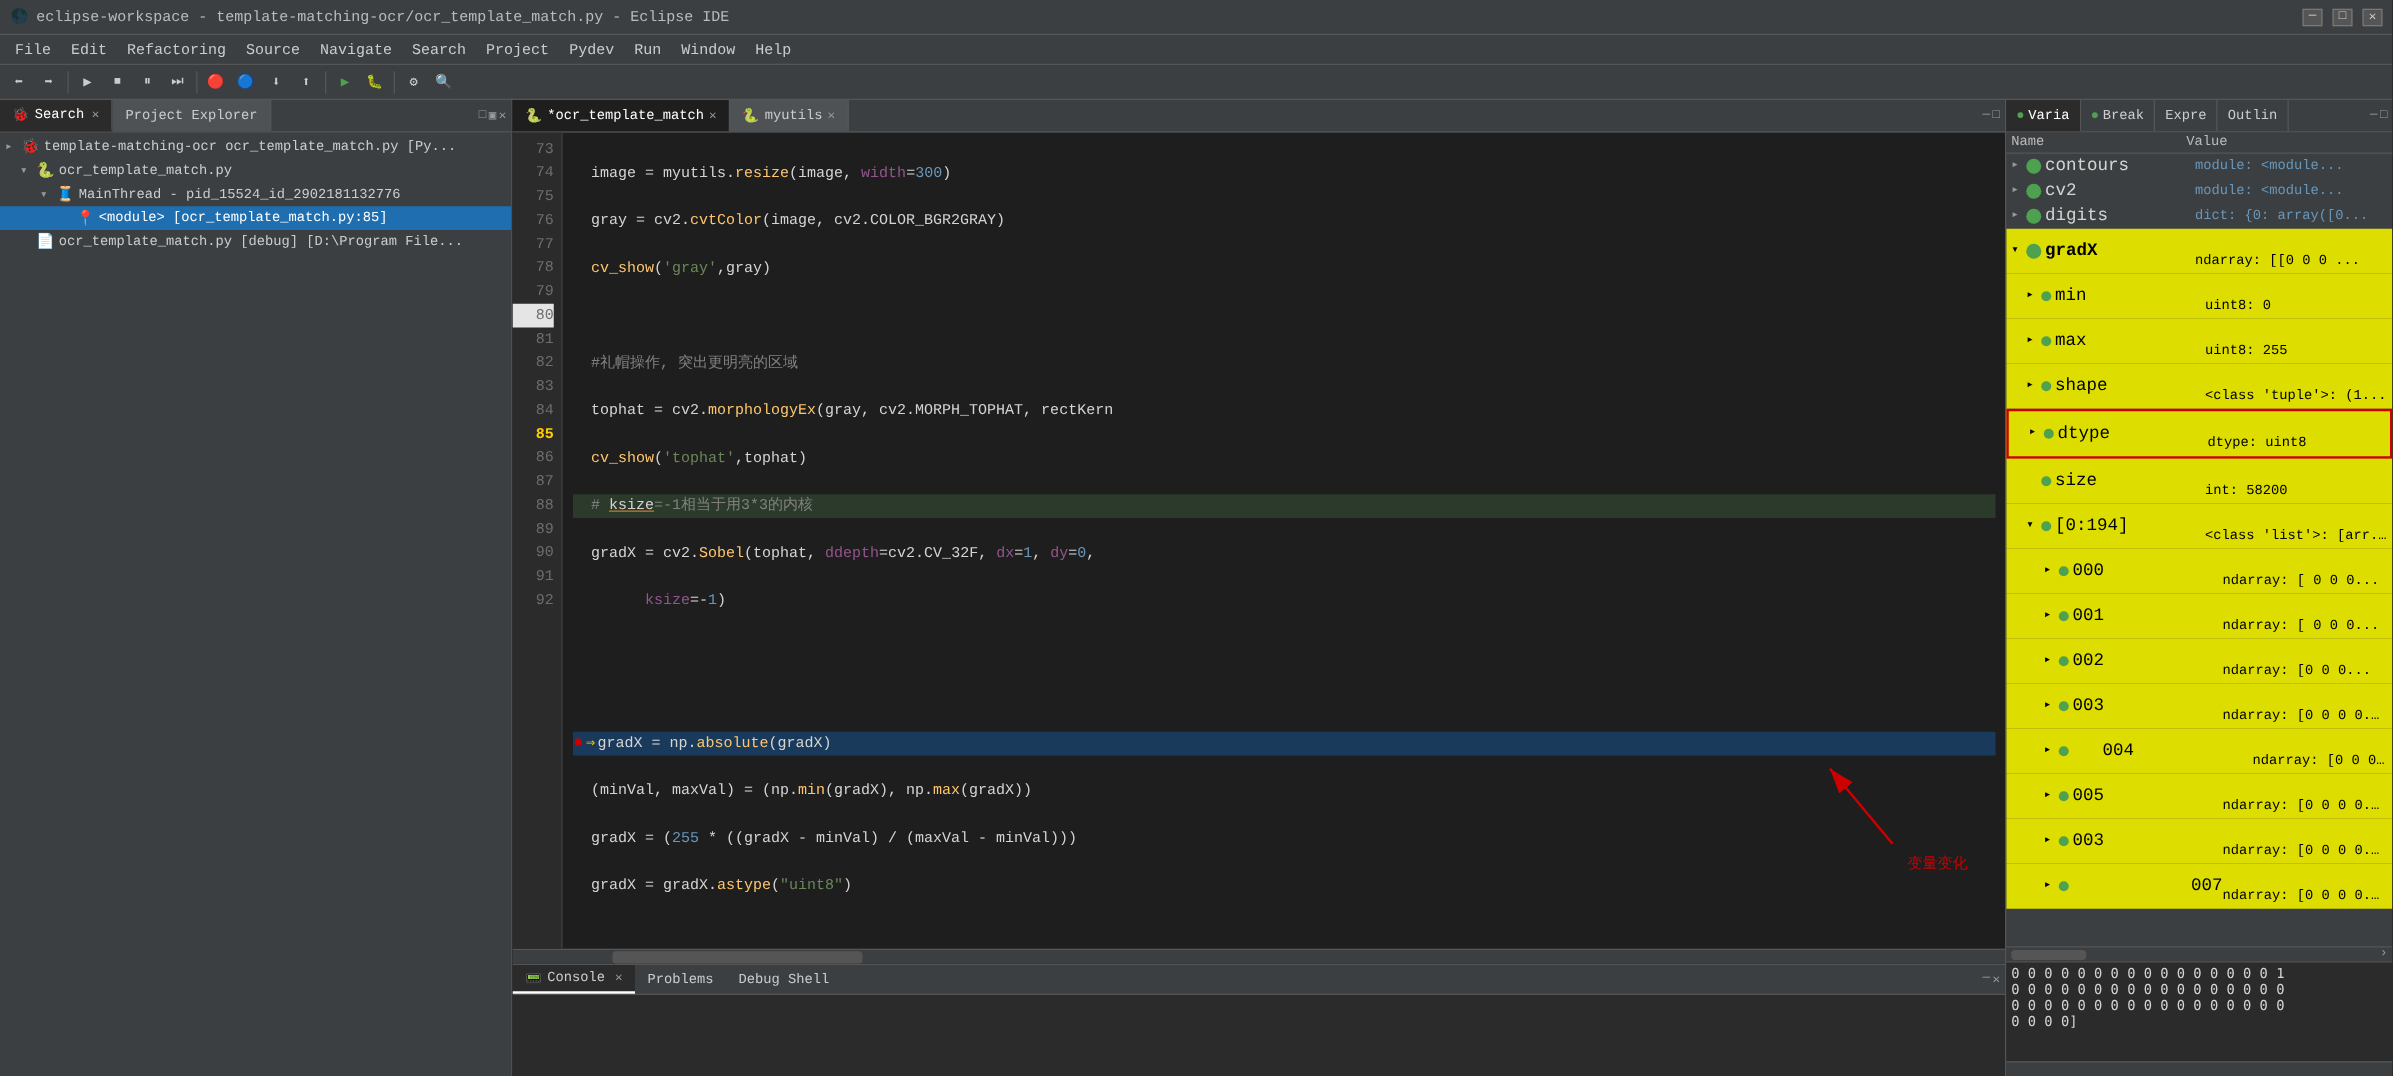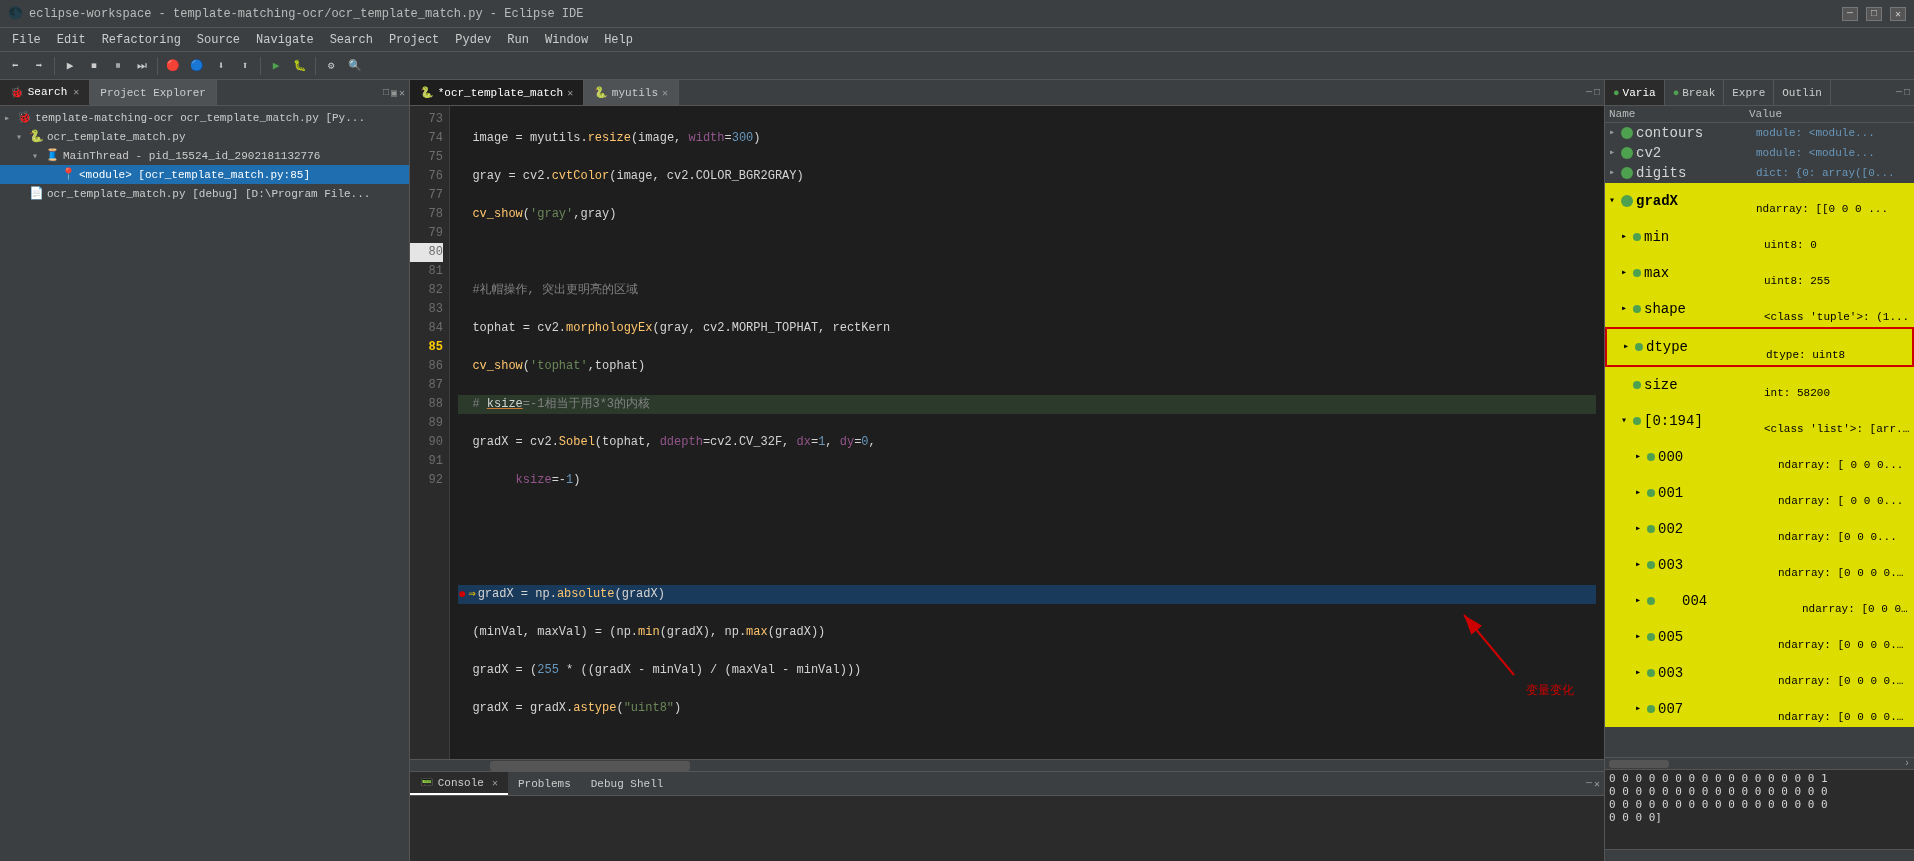--- a/index.html
+++ b/index.html
@@ -650,21 +650,21 @@
       <div class="var-row yellow-bg" style="padding-left:30px;">
         <span class="var-arrow" style="color:#000;">▸</span>
         <span class="var-icon-small" style="background:#4ea14e;"></span>
         <span class="var-name" style="color:#000;">003</span>
         <span class="var-value" style="color:#000;">ndarray: [0 0 0 0...</span>
       </div>
 
       <div class="var-row yellow-bg" style="padding-left:30px;">
         <span class="var-arrow" style="color:#000;">▸</span>
         <span class="var-icon-small" style="background:#4ea14e;"></span>
-        <span class="var-name" style="color:#000;">007</span>
+        <span class="var-name" style="color:#000;text-align:right;">007</span>
         <span class="var-value" style="color:#000;">ndarray: [0 0 0 0...</span>
       </div>
     </div>
 
     <div style="height:12px;background:#3c3f41;border-top:1px solid #555;display:flex;align-items:center;">
       <div style="width:60px;height:8px;background:#555;margin-left:4px;border-radius:3px;"></div>
       <div style="margin-left:auto;padding-right:4px;font-size:10px;color:#999;">›</div>
     </div>
 
     <div class="bottom-data">

